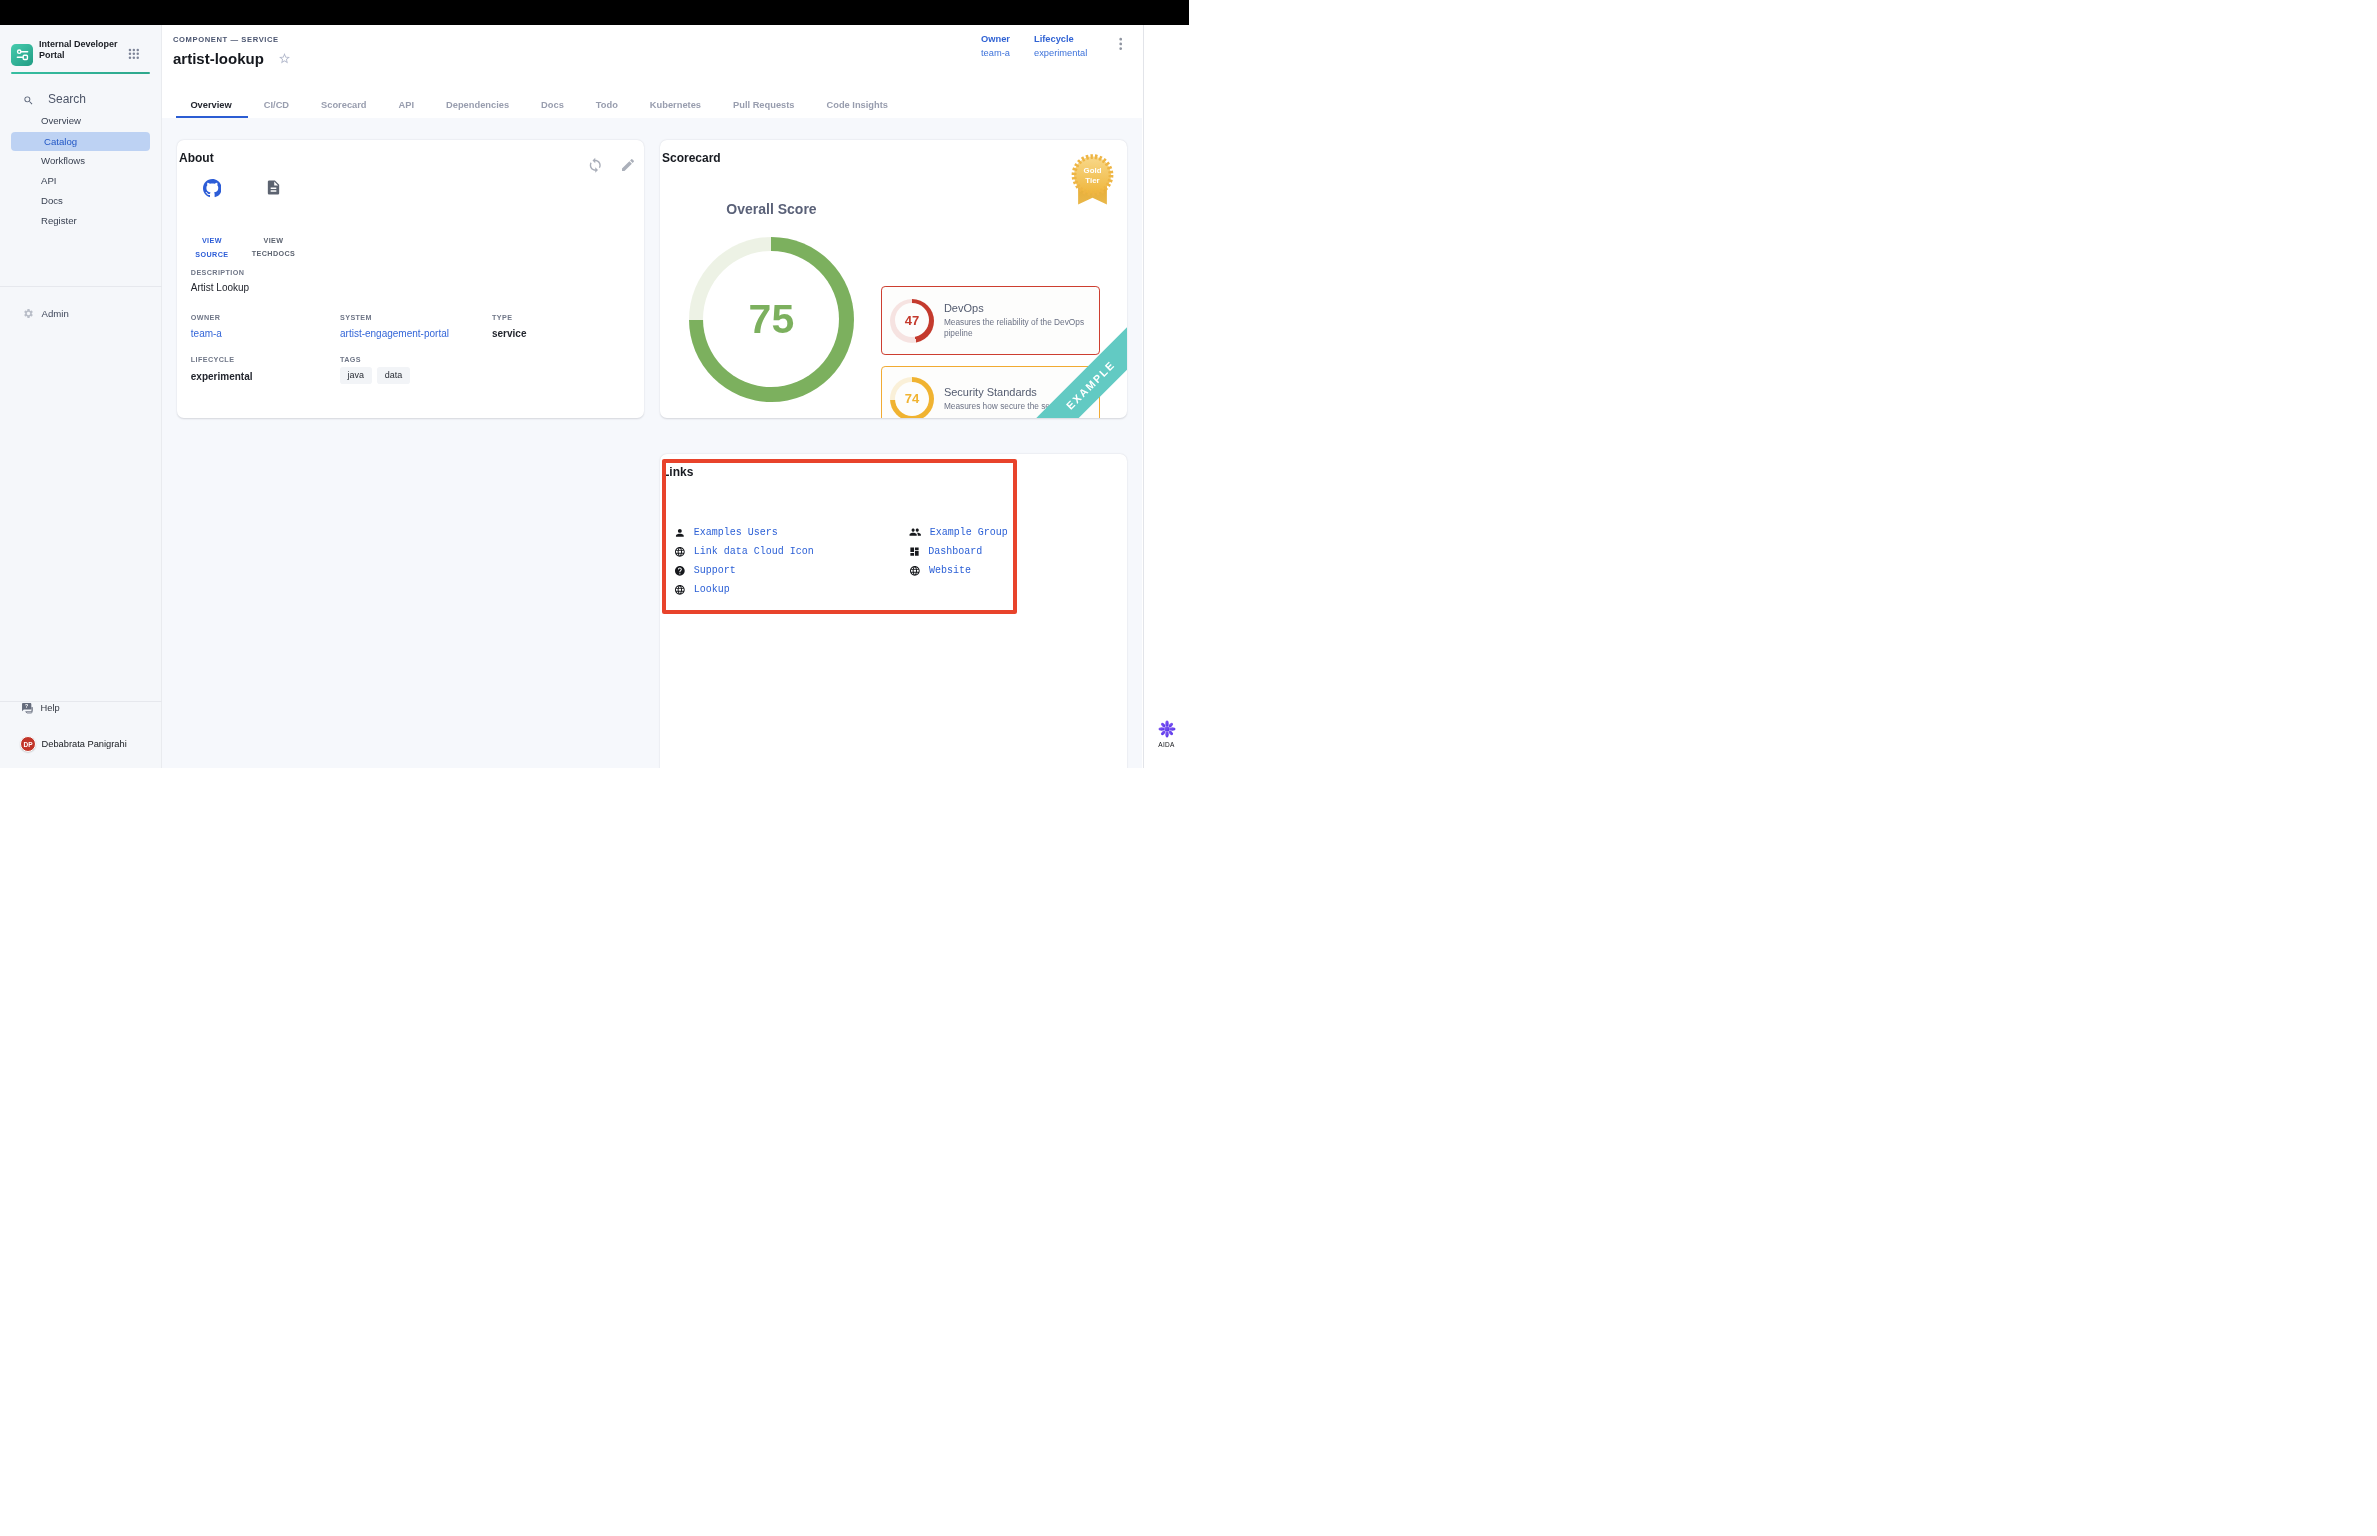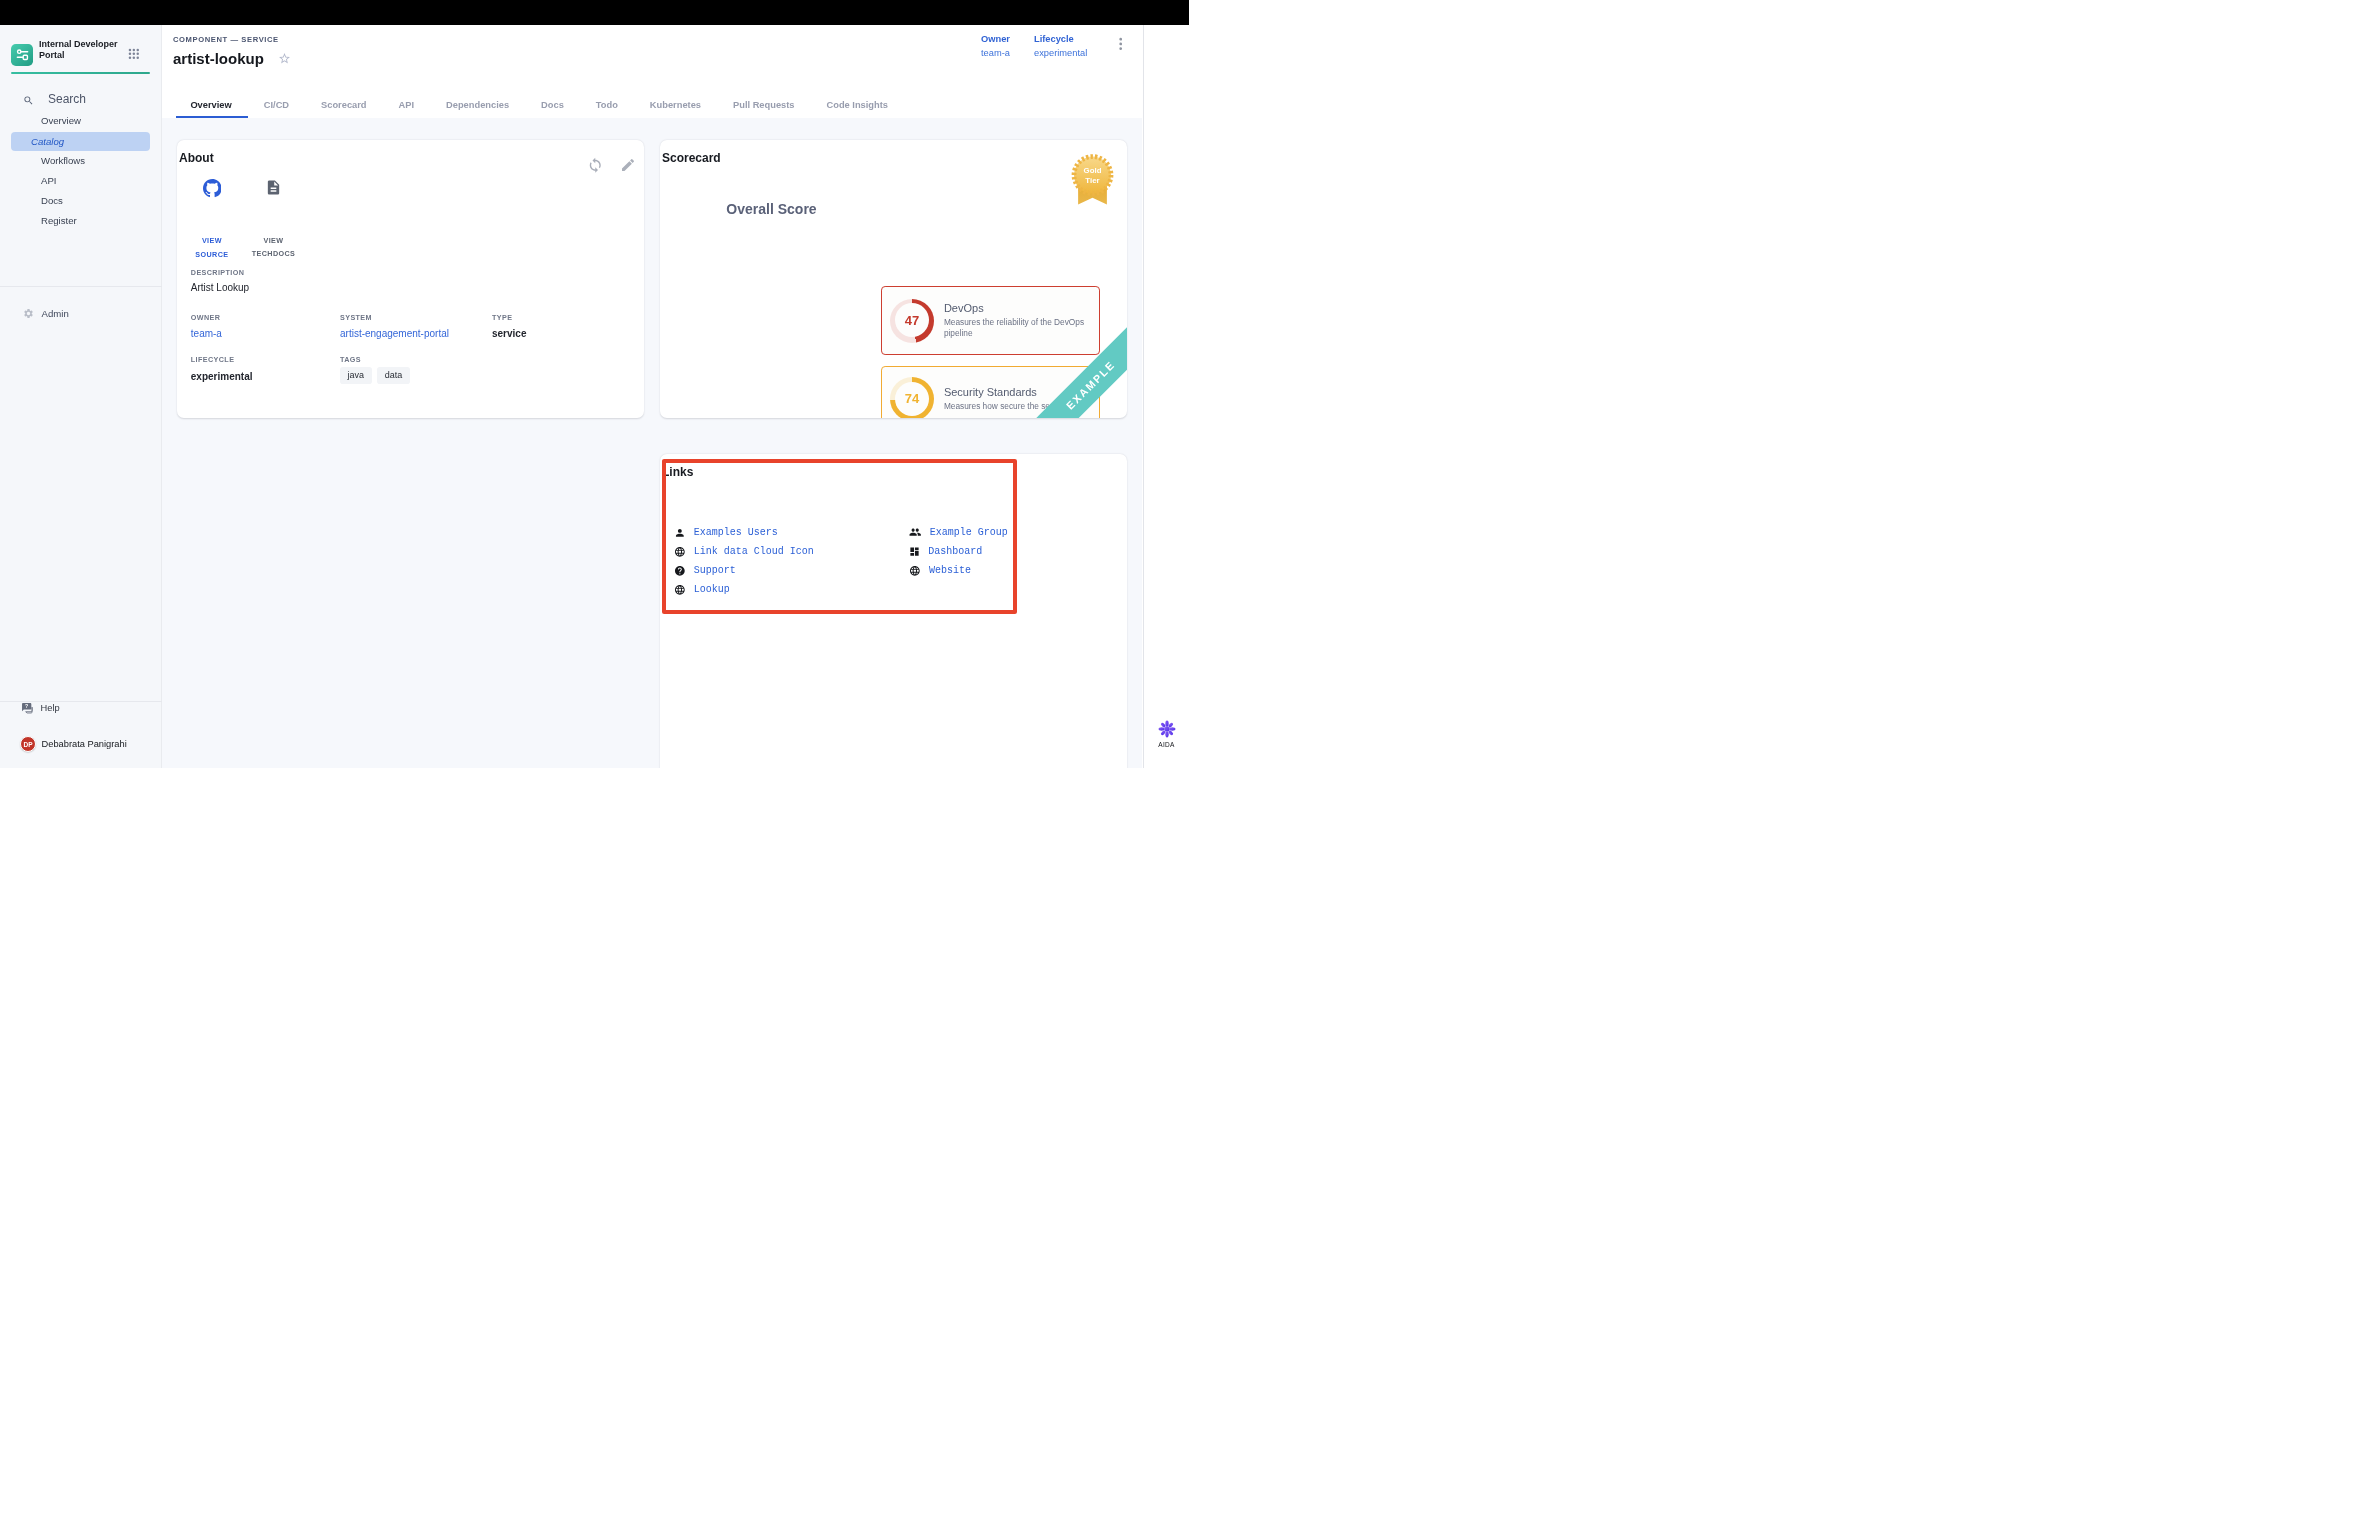--- a/index.html
+++ b/index.html
@@ -10,21 +10,21 @@
 
   
   .sidebar { position:absolute; left:0; top:25px; width:162px; height:744px; background:#f5f7fa; border-right:0.7px solid #e9ebef; }
   .logo { position:absolute; left:11px; top:18.6px; width:22px; height:22px; border-radius:4.8px; background:linear-gradient(140deg,#46ccae,#219c83); display:flex; align-items:center; justify-content:center; }
   .brand-title { position:absolute; left:39px; top:13.8px; width:84px; font-size:9px; font-weight:bold; line-height:11.4px; color:#1a1d23; }
   .apps-icon { position:absolute; left:128px; top:23px; }
   .teal-rule { position:absolute; left:11px; top:47px; width:139px; height:1.7px; border-radius:1.4px; background:linear-gradient(90deg,#36bea1,#2da78c); }
   .search-row { position:absolute; left:23px; top:67px; display:flex; align-items:flex-end; gap:14px; color:#4d5568; font-size:12px; cursor:pointer; }
   .nav-item { position:absolute; left:41px; font-size:9.6px; color:#3a4252; cursor:pointer; }
   .nav-pill { position:absolute; left:11px; top:107px; width:139px; height:19px; background:#bdd2f3; border-radius:4.1px; display:flex; align-items:center; cursor:pointer; }
-  .nav-pill span { margin-left:20px; font-size:9.6px; color:#2257c5;font-style:italic; }
+  .nav-pill span { margin-left:33px; font-size:9.6px; color:#2257c5; }
   .divider { position:absolute; left:0; width:162px; height:0.7px; background:#e6e8ed; }
   .admin-row { position:absolute; left:23px; top:283px; display:flex; align-items:center; gap:7.6px; font-size:9.6px; color:#3f475a; cursor:pointer; }
   .help-row { position:absolute; left:21.3px; top:677px; display:flex; align-items:center; gap:6.9px; font-size:9.3px; color:#30353f; cursor:pointer; }
   .user-row { position:absolute; left:20px; top:711px; display:flex; align-items:center; gap:5.5px; cursor:pointer; }
   .avatar { width:16px; height:16px; border-radius:50%; background:#c13529; border:1.4px solid #fff; box-shadow:0 0.7px 1.4px rgba(0,0,0,.2); color:#fff; font-size:6.5px; font-weight:bold; display:flex; align-items:center; justify-content:center; }
   .user-name { font-size:9.3px; color:#15181d; }
 
   
   .header { position:absolute; left:162px; top:25px; width:980px; height:94px; background:#fff; }
   .content-bg { position:absolute; left:162px; top:118px; width:980px; height:650px; background:#f6f8fc; }
@@ -270,20 +270,25 @@
             </linearGradient>
         </defs>
         <path fill="url(#gold2)" d="M10 48 H52 V84 L31 74 L10 84 Z"></path>
         <circle cx="31" cy="41" r="27" fill="url(#gold1)" stroke="#eeb544" stroke-width="7" stroke-dasharray="3.5 3"></circle>
         <text x="31" y="38" text-anchor="middle" font-size="11.5" font-weight="bold" fill="#fff">Gold</text>
         <text x="31" y="53" text-anchor="middle" font-size="11.5" font-weight="bold" fill="#fff">Tier</text>
       </svg>
     </div>
 
     <div class="overall-label">Overall Score</div>
+    <div class="gauge" style="background: conic-gradient(rgb(124, 176, 94) 270deg, rgb(237, 242, 229) 0deg);">
+      <div class="gauge-inner">
+          <span class="gauge-num ring-num" style="color: rgb(124, 176, 94);">75</span>
+        </div>
+    </div>
 
     <div class="score-item" style="top: 146px; height: 69px; border-color: rgb(205, 62, 48);">
       <div class="sring" style="background: conic-gradient(rgb(196, 58, 45) 169.2deg, rgb(246, 227, 225) 0deg);">
         <div class="sring-inner">
             <span class="ring-num" style="color: rgb(196, 58, 45);">47</span>
           </div>
       </div>
       <div>
         <div class="si-title">DevOps</div>
         <div class="si-desc">Measures the reliability of the DevOps pipeline</div>

